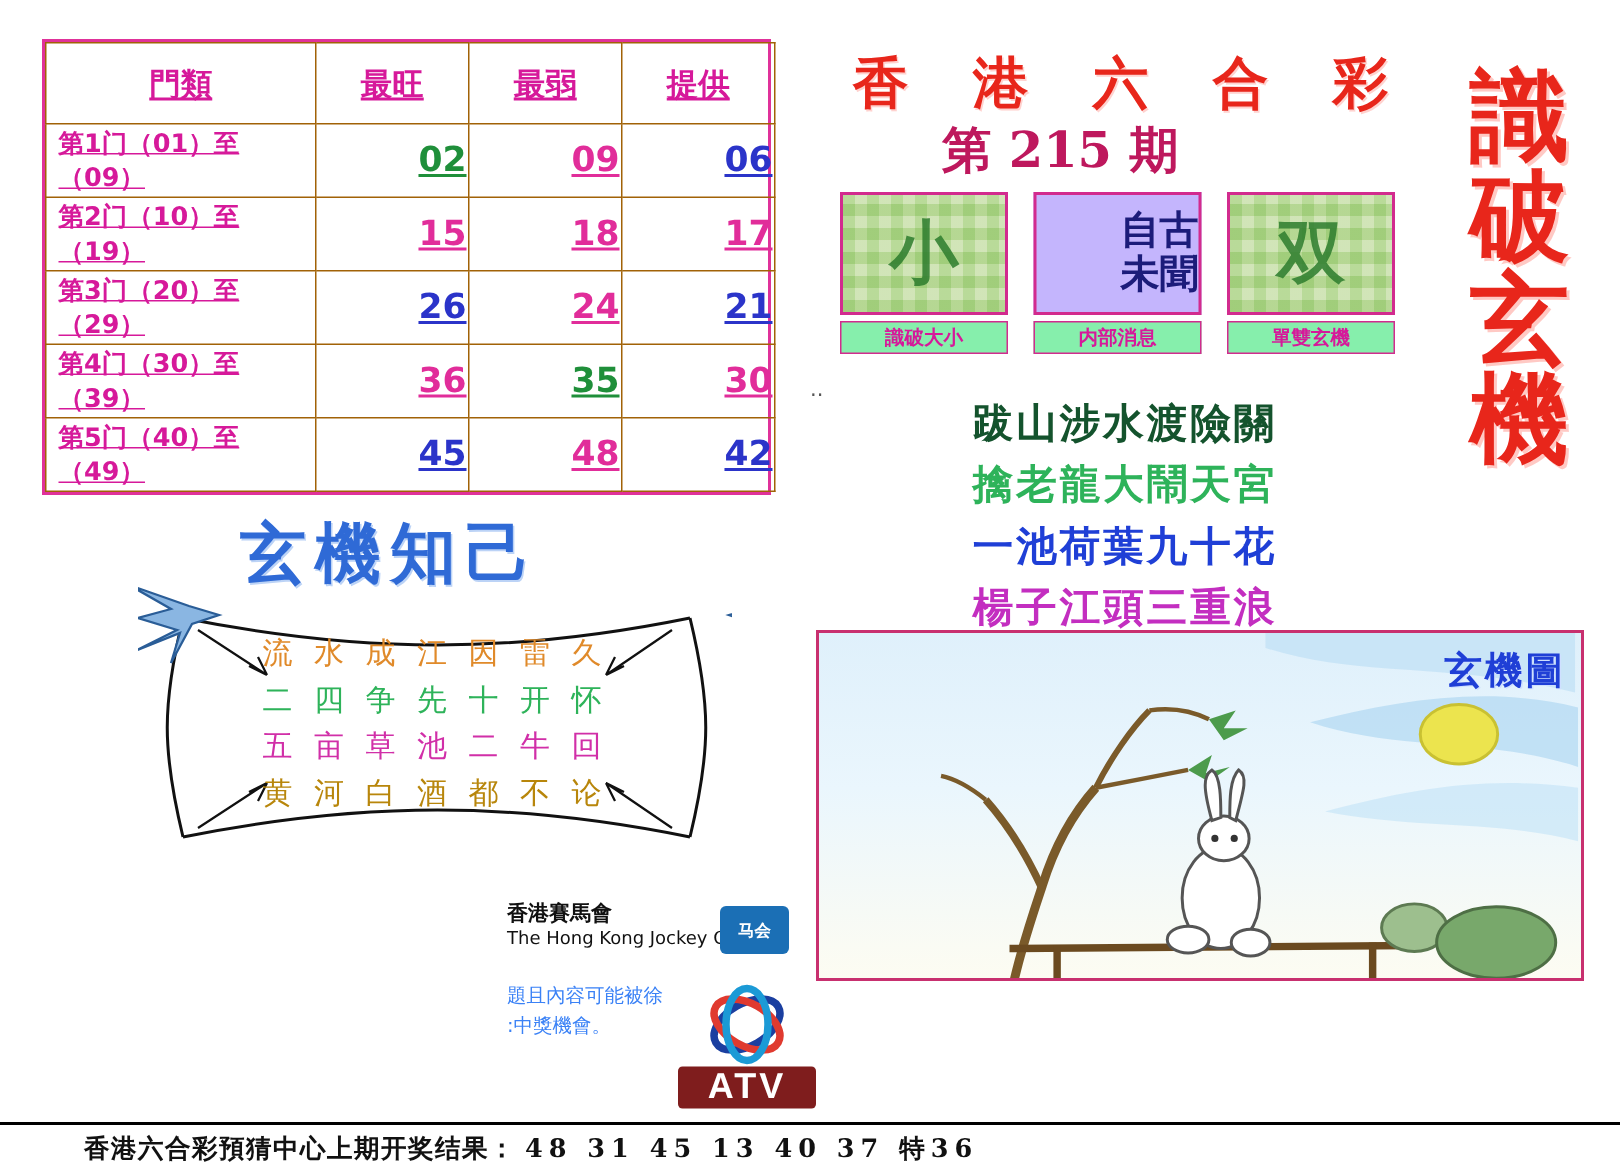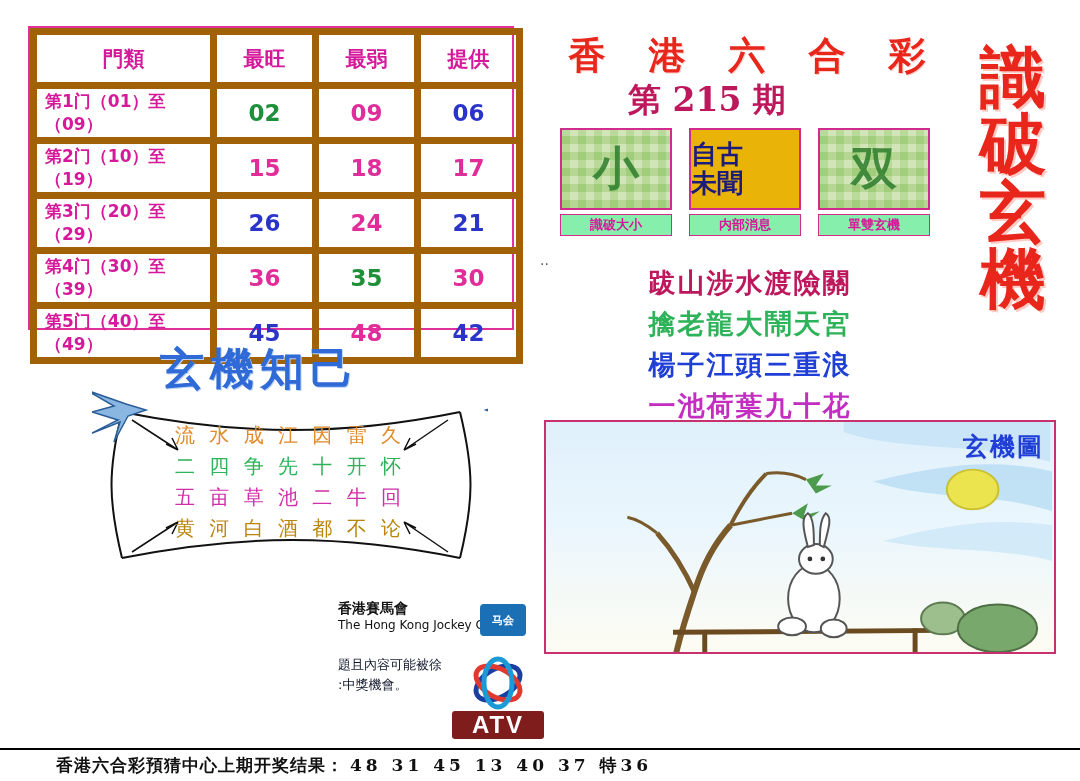--- a/index.html
+++ b/index.html
@@ -21,40 +21,42 @@
     position:absolute; left:28px; top:26px; width:486px; height:304px;
     border:2px solid #e0319a;
     background:#fff;
   }
   table.grid {
     width:100%; height:100%;
     border-collapse:collapse;
     table-layout:fixed;
   }
   table.grid td, table.grid th {
-    border:7px solid #a16207;
+    border:1px solid #a16207;
     text-align:center;
     vertical-align:middle;
     font-weight:bold;
+    text-decoration:underline;
   }
   table.grid th {
     font-size:21px;
     color:#d6199a;
     height:54px;
     font-family:"DejaVu Sans", sans-serif;
   }
   table.grid td.rowlabel {
     font-size:17px;
     color:#d6199a;
     text-align:left;
     padding-left:8px;
     letter-spacing:0px;
   }
   table.grid td.val {
     font-size:23px;
+    text-align:right;
   }
   .c-green { color:#1f8f3a; }
   .c-pink  { color:#e12d9a; }
   .c-blue  { color:#2b34c9; }
   col.c1 { width:180px; }
   col.c2, col.c3, col.c4 { width:102px; }
 
   
   .hk-title {
     position:absolute; left:548px; top:30px;
@@ -121,40 +123,40 @@
   }
   .pic .bigchar {
     position:absolute; inset:0;
     display:flex; align-items:center; justify-content:center;
     font-family:"DejaVu Serif", serif;
     font-size:46px; font-weight:bold;
     color:#2d7d2d;
     opacity:.85;
   }
   .pic.blue-box {
-    background:#eab308;
-    display:flex; align-items:center; justify-content:flex-start;
+    background:#c4b5fd;
+    display:flex; align-items:center; justify-content:flex-end;
   }
   .pic.blue-box .two {
     font-family:"DejaVu Serif", serif;
     font-size:26px; font-weight:bold; color:#1c1c7a;
     line-height:1.1; text-align:center;
   }
 
   
   .poem {
     position:absolute; left:570px; top:262px; width:360px;
     text-align:center;
     font-family:"DejaVu Serif", serif;
     font-size:27px;
     font-weight:bold;
     line-height:1.52;
     letter-spacing:2px;
   }
-  .poem div:nth-child(1){ color:#be185d; }
+  .poem div:nth-child(1){ color:#14532d; }
   .poem div:nth-child(2){ color:#2eb35a; }
   .poem div:nth-child(3){ color:#1f3fd6; }
   .poem div:nth-child(4){ color:#c32ec0; }
 
   .dots { position:absolute; left:540px; top:252px; color:#555; font-size:14px; }
 
   
   .xj-title {
     position:absolute; left:160px; top:340px;
     font-family:"DejaVu Serif", serif;
@@ -192,21 +194,21 @@
     position:absolute; left:480px; top:604px;
     width:46px; height:32px;
     background:#1b6fb5;
     border-radius:4px;
     color:#fff; font-size:11px;
     display:flex; align-items:center; justify-content:center;
     font-weight:bold;
   }
   .note {
     position:absolute; left:338px; top:655px;
-    font-size:13px; color:#0f172a; line-height:1.5;
+    font-size:13px; color:#3b82f6; line-height:1.5;
   }
   .atv {
     position:absolute; left:452px; top:655px; width:92px; text-align:center;
   }
   .atv .ring { width:78px; height:56px; margin:0 auto; position:relative; }
   .atv .word {
     background:#7f1d1d; color:#fff; font-weight:bold;
     font-size:24px; letter-spacing:2px; border-radius:3px;
     font-family:"Liberation Sans", sans-serif;
   }
@@ -325,22 +327,22 @@
       <div class="pic mosaic-green">
         <div class="bigchar">双</div>
       </div>
       <div class="cap">單雙玄機</div>
     </div>
   </div>
 
   <div class="poem">
     <div>跋山涉水渡險關</div>
     <div>擒老龍大鬧天宮</div>
+    <div>一池荷葉九十花</div>
     <div>楊子江頭三重浪</div>
-    <div>一池荷葉九十花</div>
   </div>
 
   <div class="xj-title">玄機知己</div>
 
   <div class="frame">
     <svg viewBox="0 0 396 190" xmlns="http://www.w3.org/2000/svg">
 
       <path d="M30 22 C150 46 250 46 368 22" fill="none" stroke="#111" stroke-width="2"></path>
       <path d="M30 168 C150 144 250 144 368 168" fill="none" stroke="#111" stroke-width="2"></path>
       <path d="M30 22 C16 80 16 110 30 168" fill="none" stroke="#111" stroke-width="2"></path>

